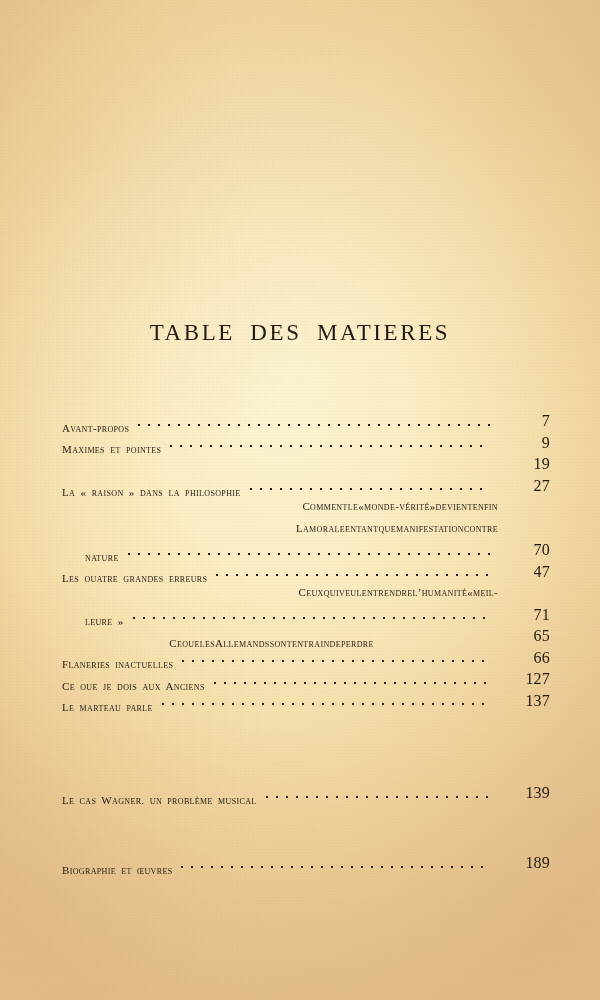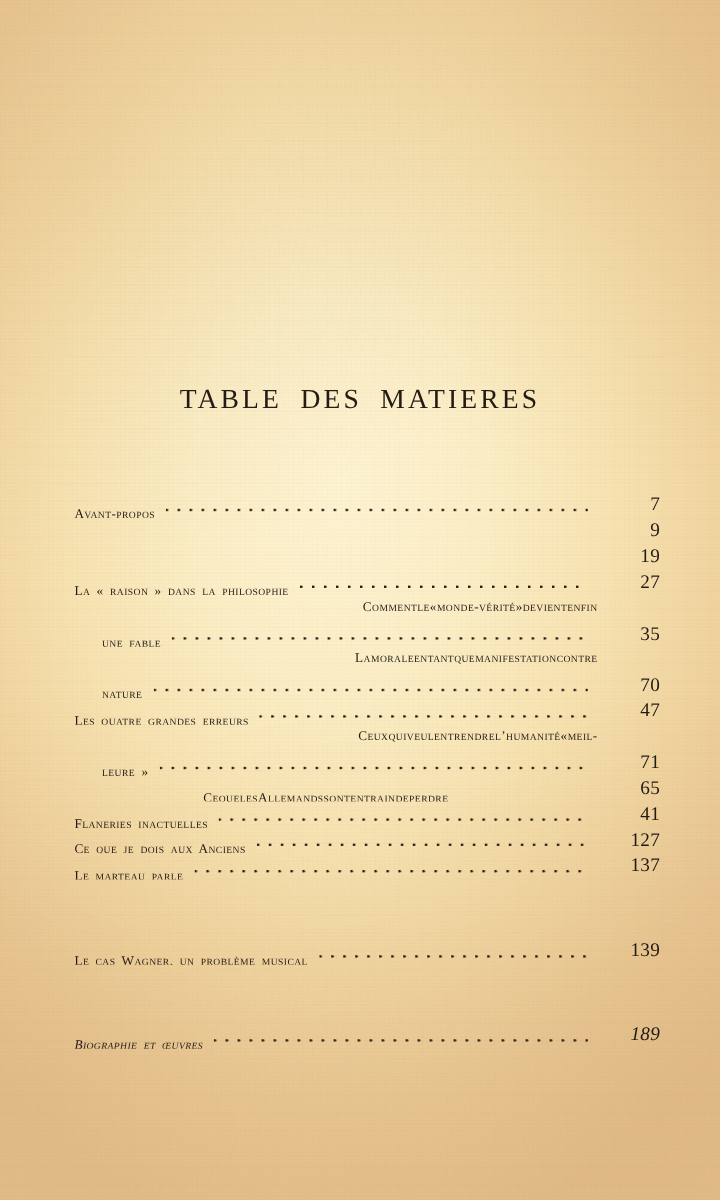--- a/index.html
+++ b/index.html
@@ -81,21 +81,21 @@
   }
 
   
   .toc-list {
     position: absolute;
     left: 62px;
     width: 488px;   
   }
   #group-main  { top: 410px; }
   #group-two   { top: 782px; }
-  #group-three { top: 852px; font-style: italic; }
+  #group-three { top: 852px; }
 
   .toc-entry {
     position: relative;
     width: 100%;
   }
 
   .toc-line {
     position: relative;
     height: 21.5px;
     line-height: 21.5px;
@@ -183,20 +183,24 @@
           <div class="toc-line">
             <div class="lbl-wrap">
               <span class="toc-label">Avant-propos</span>
               <span class="leader"></span>
             </div>
             <div class="toc-page">7</div>
           </div>
         </div>
         <div class="toc-entry">
           <div class="toc-line">
+            <div class="lbl-wrap">
+              <span class="toc-label">Maximes et pointes</span>
+              <span class="leader"></span>
+            </div>
             <div class="toc-page">9</div>
           </div>
         </div>
         <div class="toc-entry">
           <div class="toc-line">
             <div class="toc-page">19</div>
           </div>
         </div>
         <div class="toc-entry">
           <div class="toc-line">
@@ -213,27 +217,20 @@
               <span class="toc-label stretch">
                 <span>Comment</span>
                 <span>le</span>
                 <span>«</span>
                 <span>monde-vérité</span>
                 <span>»</span>
                 <span>devient</span>
                 <span>enfin</span>
               </span>
             </div>
-          </div>
-          <div class="toc-line">
-            <div class="lbl-wrap indent">
-              <span class="toc-label">une fable</span>
-              <span class="leader"></span>
-            </div>
-            <div class="toc-page">35</div>
           </div>
         </div>
         <div class="toc-entry">
           <div class="toc-line">
             <div class="lbl-wrap">
               <span class="toc-label stretch">
                 <span>La</span>
                 <span>morale</span>
                 <span>en</span>
                 <span>tant</span>
@@ -300,21 +297,21 @@
             </div>
             <div class="toc-page">65</div>
           </div>
         </div>
         <div class="toc-entry">
           <div class="toc-line">
             <div class="lbl-wrap">
               <span class="toc-label">Flaneries inactuelles</span>
               <span class="leader"></span>
             </div>
-            <div class="toc-page">41</div>
+            <div class="toc-page">66</div>
           </div>
         </div>
         <div class="toc-entry">
           <div class="toc-line">
             <div class="lbl-wrap">
               <span class="toc-label">Ce que je dois aux Anciens</span>
               <span class="leader"></span>
             </div>
             <div class="toc-page">127</div>
           </div>

